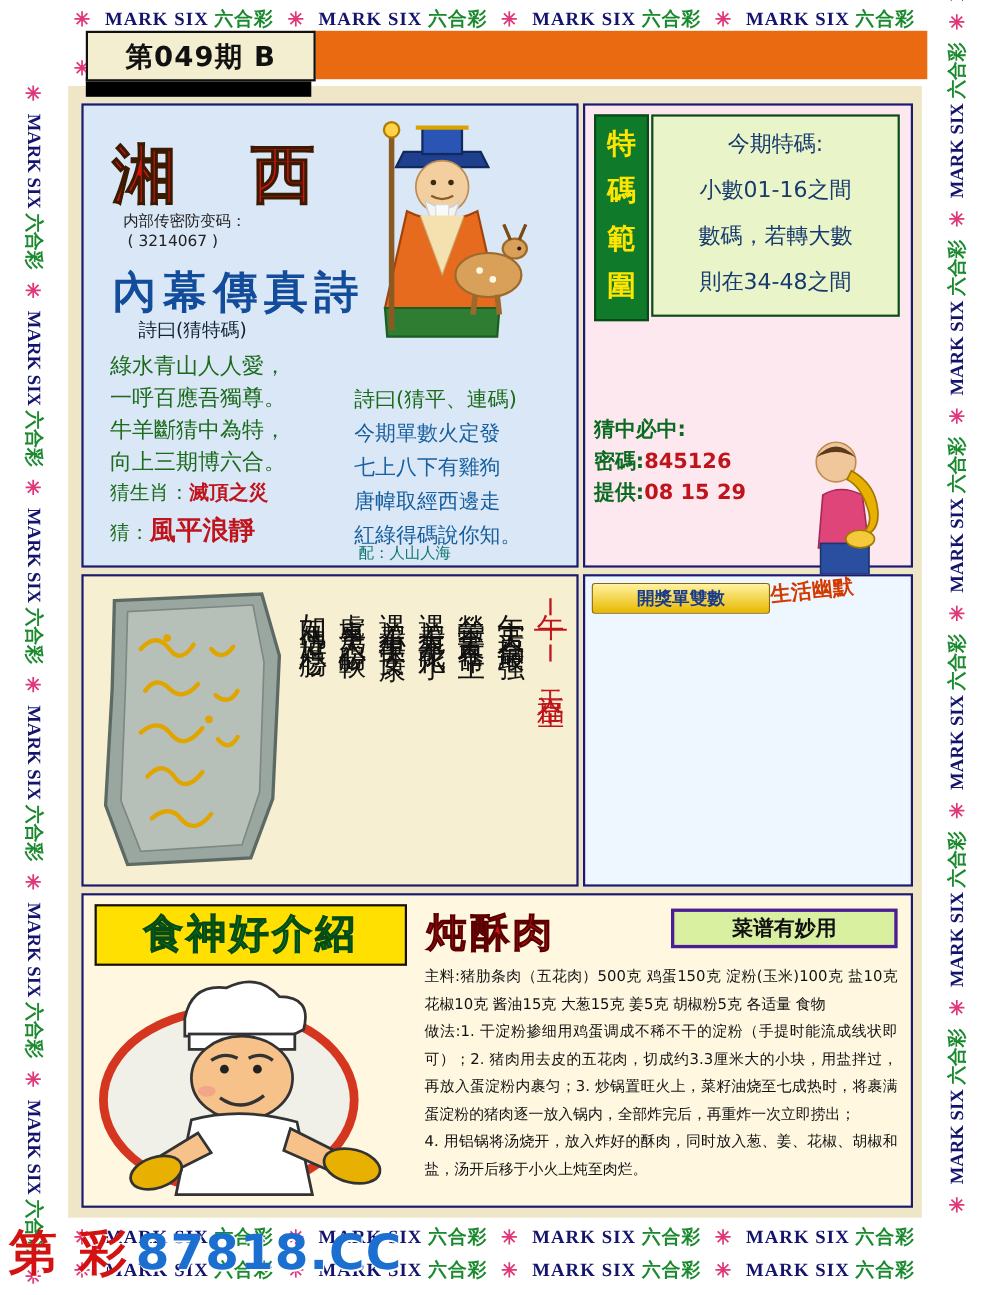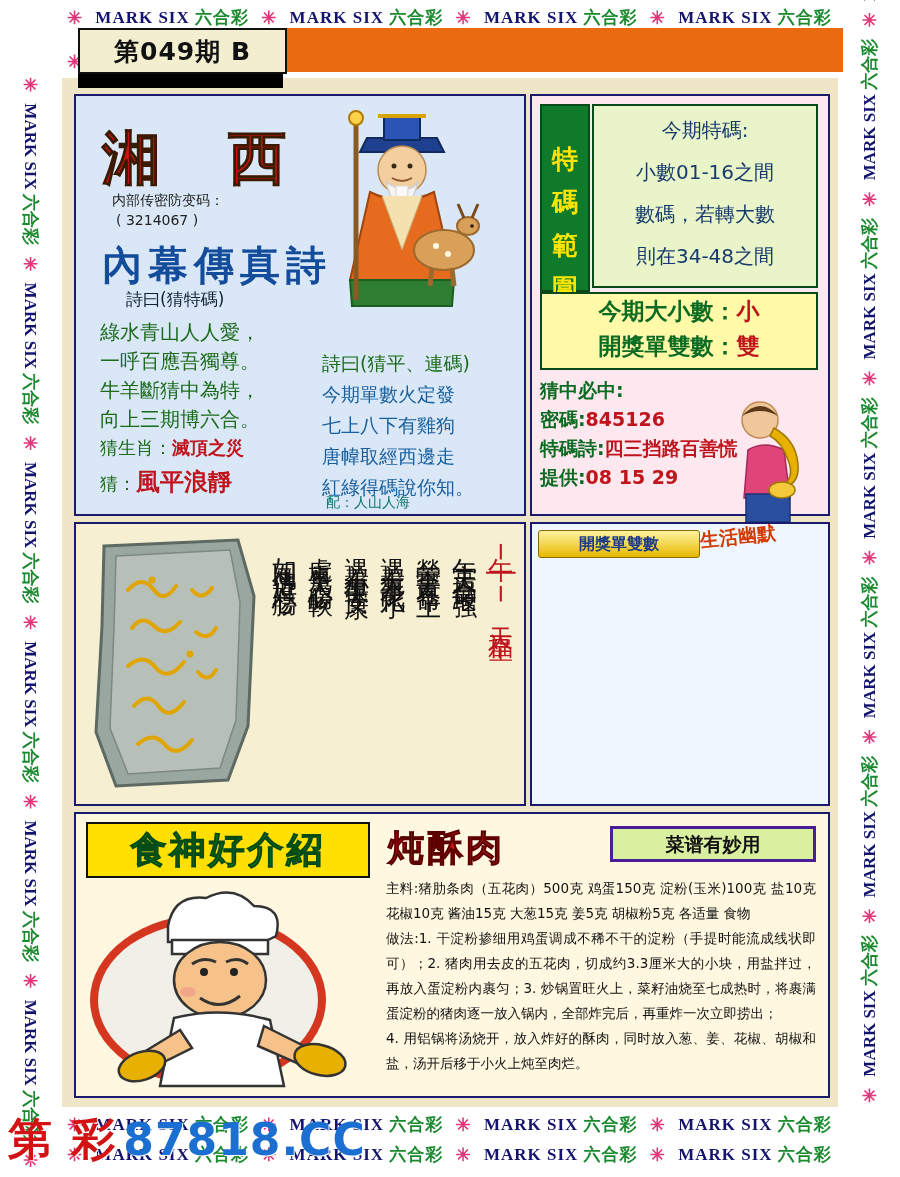--- a/index.html
+++ b/index.html
@@ -351,42 +351,33 @@
         <div>唐幃取經西邊走</div>
         <div>紅綠得碼說你知。</div>
       </div>
       <div class="pei">
         <span>配：</span><span>人山人海</span>
       </div>
     </div>
 
     <div class="top-right">
       <div class="te-ma-label">
-        <span style="display:block;white-space:pre-wrap;word-break:break-all;margin-top:28px;">特碼範圍</span>
+        <span style="display:block;white-space:pre-wrap;word-break:break-all;">特碼範圍</span>
       </div>
       <div class="te-ma-box">
         <div class="line">今期特碼:</div>
         <div class="line">小數01-16之間</div>
         <div class="line">數碼，若轉大數</div>
         <div class="line">則在34-48之間</div>
       </div>
 
-      <div class="big-small">
-        <div>
-          <span>今期大小數：</span><span class="val">小</span>
-        </div>
-        <div>
-          <span>開獎單雙數：</span><span class="val">雙</span>
-        </div>
-      </div>
 
       <div class="hit-area">
         <div class="lbl">猜中必中:</div>
         <div><span class="lbl">密碼:</span><span>845126</span></div>
-        <div><span class="lbl">特碼詩:</span><span>四三挡路百善慌</span></div>
         <div><span class="lbl">提供:</span><span>08 15 29</span></div>
       </div>
 
       <div class="trumpet-man">
         <svg viewBox="0 0 120 130" width="120" height="130">
           <ellipse cx="56" cy="26" rx="18" ry="18" fill="#f0c79a" stroke="#c08a50" stroke-width="1.5"></ellipse>
           <path d="M38 22 Q56 2 74 22 Q56 12 38 22" fill="#5a3a1a"></path>
           <path d="M44 56 Q60 46 80 56 L86 104 L40 104 Z" fill="#e0457a" stroke="#a6285a" stroke-width="1.5"></path>
           <rect x="42" y="100" width="44" height="28" fill="#2b4fa0" stroke="#1b356e" stroke-width="1.5"></rect>
           <path d="M70 34 Q92 46 94 70 Q96 92 76 94 Q92 84 84 66 Q78 48 66 42 Z" fill="#e8b000" stroke="#a07800" stroke-width="1.5"></path>

